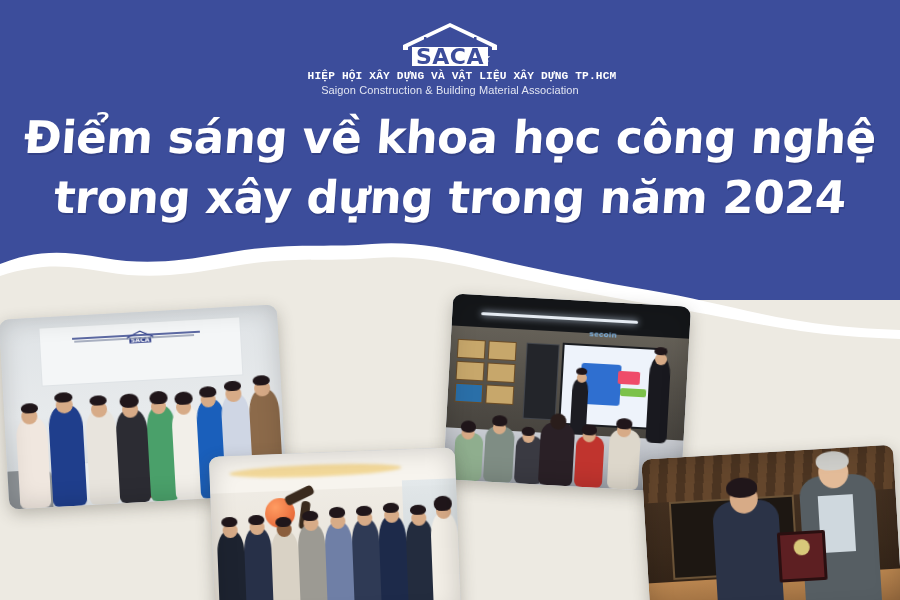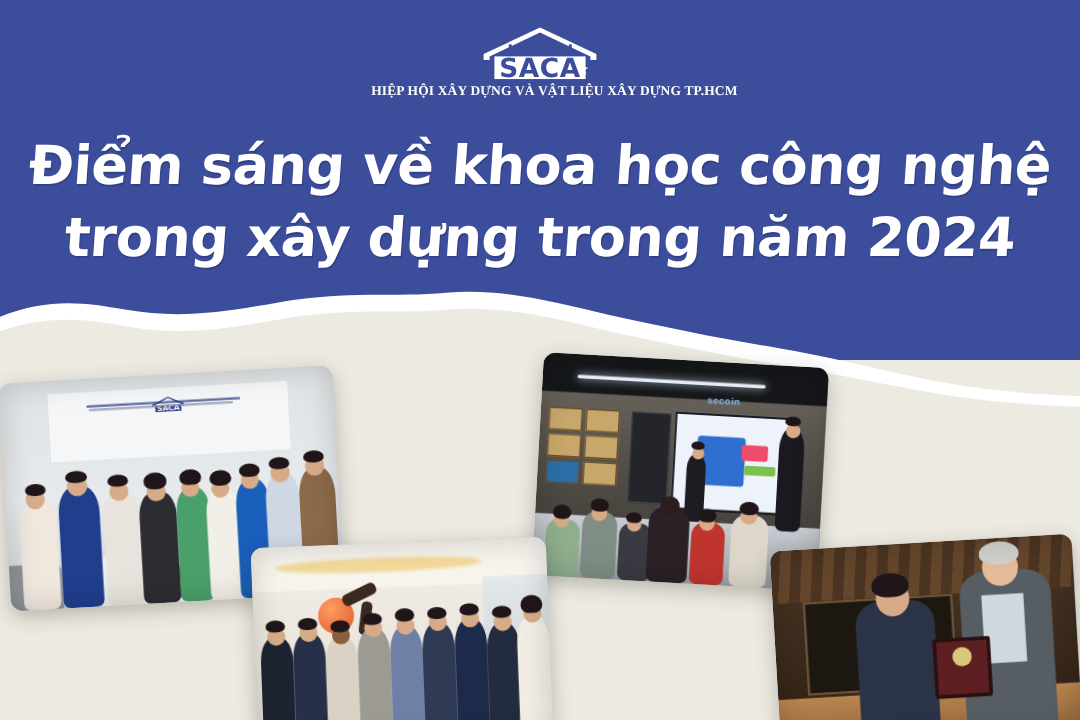--- a/index.html
+++ b/index.html
@@ -34,21 +34,21 @@
   }
   .logo-mark{
     display:block;margin:0 auto;width:112px;height:44px;
   }
   .logo-line-vn{
     margin-top:4px;
     color:#ffffff;
     font-size:11.2px;
     font-weight:bold;
     letter-spacing:.15px;
-    font-family:Liberation Serif, serif;
+    font-family:Liberation Mono, monospace;
     white-space:nowrap;
     padding-left:24px;
   }
   .logo-line-en{
     margin-top:2px;
     color:#e2e5f2;
     font-size:11px;
     font-weight:normal;
     letter-spacing:.1px;
     font-family:"Liberation Sans", sans-serif;
@@ -155,20 +155,21 @@
     <svg class="logo-mark" viewBox="0 0 224 88">
       <path d="M112 2 L206 46 L206 56 L196 56 L196 50 L112 10 L28 50 L28 56 L18 56 L18 46 Z" fill="#ffffff"></path>
       <rect x="36" y="50" width="152" height="38" fill="#ffffff"></rect>
       <rect x="109" y="14" width="6" height="34" fill="#3c4d9b"></rect>
       <rect x="60" y="30" width="5" height="18" fill="#3c4d9b"></rect>
       <rect x="160" y="30" width="5" height="18" fill="#3c4d9b"></rect>
       <text x="112" y="84" text-anchor="middle" font-family="DejaVu Sans, sans-serif" font-size="44" font-weight="bold" fill="#3c4d9b" letter-spacing="1">SACA</text>
       <polygon points="183,62 185.6,68.6 192.6,68.6 187,72.8 189.2,79.6 183,75.4 176.8,79.6 179,72.8 173.4,68.6 180.4,68.6" fill="#ffffff"></polygon>
     </svg>
     <div class="logo-line-vn">HIỆP HỘI XÂY DỰNG VÀ VẬT LIỆU XÂY DỰNG TP.HCM</div>
+    <div class="logo-line-en">Saigon Construction &amp; Building  Material  Association</div>
   </div>
 
   <div class="title-block">
     <div class="title-line">Điểm sáng về khoa học công nghệ</div>
     <div class="title-line">trong xây dựng trong năm 2024</div>
   </div>
 
   <div class="torn-wrap">
     <svg viewBox="0 0 900 130" preserveAspectRatio="none">
       <path d="M0,128 L0,46 C40,30 70,34 104,40 C150,48 186,42 232,34

